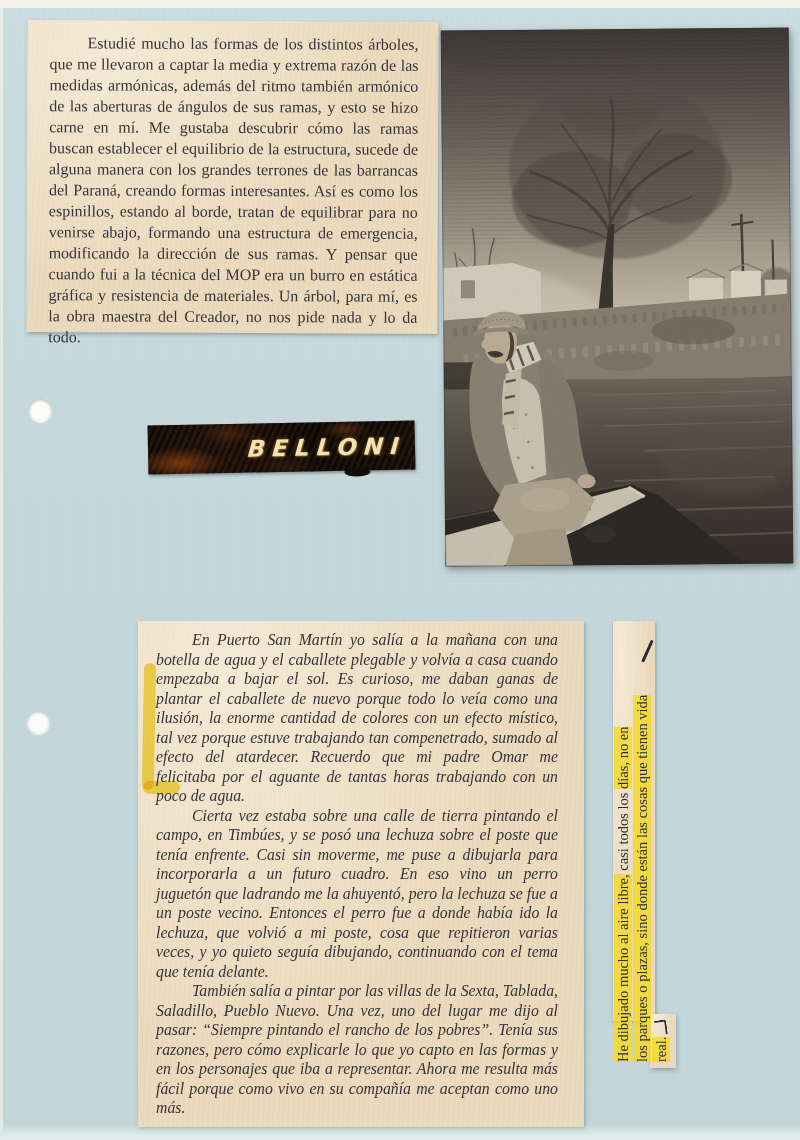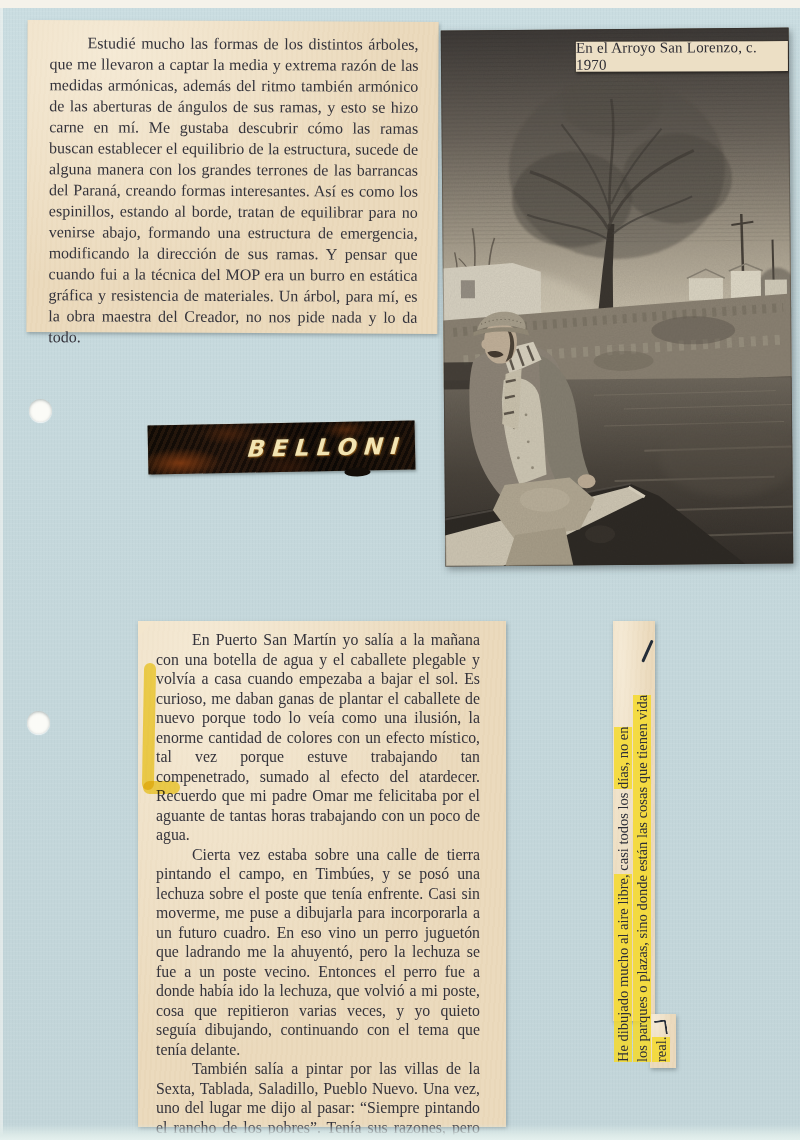--- a/index.html
+++ b/index.html
@@ -25,22 +25,22 @@
     background:
       radial-gradient(ellipse at 20% 10%, rgba(255,250,238,.5), rgba(0,0,0,0) 60%),
       repeating-linear-gradient(93deg, rgba(190,160,110,.05) 0 2px, rgba(0,0,0,0) 2px 5px),
       #ebdabd;
     box-shadow:1px 2px 4px rgba(80,95,100,.45);
     color:#34333b;
   }
   .clip1{position:absolute;left:27px;top:21px;width:411px;height:312px;transform:rotate(.25deg);
     padding:12px 20px 8px 22px;box-sizing:border-box;}
   .clip1 p{margin:0;font-size:16px;line-height:21px;text-align:justify;text-indent:38px;hyphens:auto;}
-  .clip2{position:absolute;left:138px;top:621px;width:368px;height:506px;
-    padding:9px 26px 8px 18px;box-sizing:border-box;}
+  .clip2{position:absolute;left:138px;top:621px;width:446px;height:506px;
+    padding:9px 26px 8px 18px;box-sizing:border-box;font-style:italic;}
   .clip2::before{content:"";position:absolute;left:0;top:0;border-style:solid;border-width:16px 16px 0 0;
     border-color:#f3e6cd rgba(0,0,0,0) rgba(0,0,0,0) rgba(0,0,0,0);}
   .clip2 p{margin:0;font-size:15.8px;line-height:19.5px;text-align:justify;text-indent:36px;hyphens:auto;}
 
   
   .ymark-bar{position:absolute;left:143px;top:663px;width:12px;height:127px;border-radius:7px;
     background:rgba(245,216,48,.8);mix-blend-mode:multiply;transform:rotate(1deg);}
   .ymark-foot{position:absolute;left:143px;top:781px;width:37px;height:13px;border-radius:7px;
     background:rgba(245,216,48,.8);mix-blend-mode:multiply;}
 
@@ -232,21 +232,20 @@
         <ellipse cx="100" cy="470" rx="25" ry="12" fill="#c0b6a0" opacity=".6"></ellipse>
         <polygon points="70,505 120,498 128,536 60,536" fill="#a89e89"></polygon>
         <ellipse cx="142" cy="452" rx="9" ry="7" fill="#bfae97"></ellipse>
         <ellipse cx="155" cy="505" rx="15" ry="9" fill="#37322c"></ellipse>
       </g>
 
       <rect x="0" y="0" width="348" height="215" fill="url(#bands)"></rect>
       <rect x="0" y="0" width="348" height="536" filter="url(#grain)"></rect>
       <rect x=".5" y=".5" width="347" height="535" fill="none" stroke="#2e2a26" opacity=".35"></rect>
     </svg>
-    <div class="photo-caption">En el Arroyo San Lorenzo, c. 1970</div>
   </div>
 
   <div class="belloni">
     <span class="belloni-text">BELLONI</span>
   </div>
 
   <div class="hole hole1"></div>
   <div class="hole hole2"></div>
 
   <div class="paper clip2">

